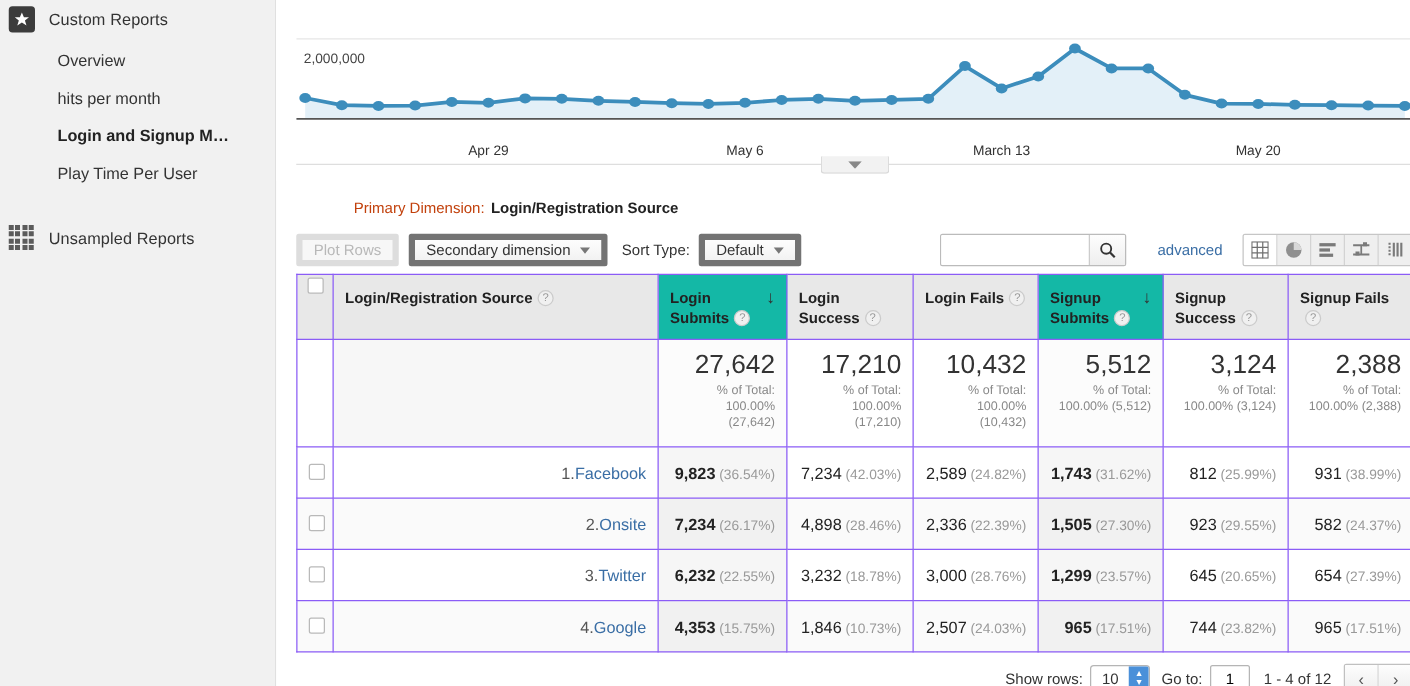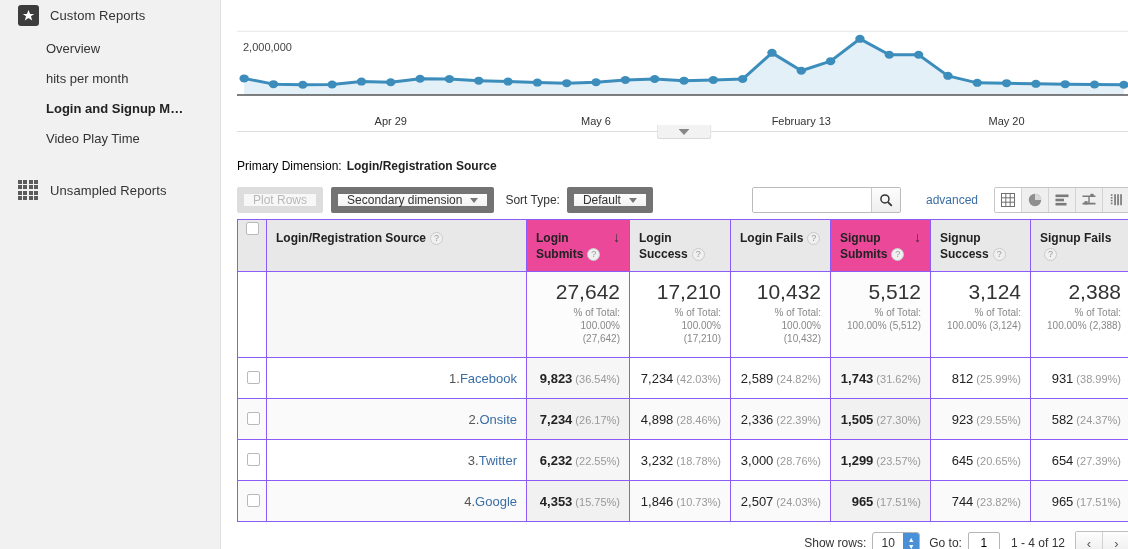--- a/index.html
+++ b/index.html
@@ -16,21 +16,21 @@
   
   #sidebar {
     width: 221px; height: 549px;
     background: #f1f1f1;
     border-right: 1px solid #e0e0e0;
     flex: 0 0 221px;
     position: relative;
   }
   .nav-group-head {
     display: flex; align-items: center;
-    height: 28px; padding-left: 17px; margin-top: 1px;
+    height: 28px; padding-left: 6px; margin-top: 1px;
   }
   .nav-icon { width: 24px; height: 24px; flex: 0 0 24px; position: relative; }
   .star-icon {
     width: 21px; height: 21px; margin: 2px 0 0 1px;
     background: #3c3c3c; border-radius: 3px;
     display: flex; align-items: center; justify-content: center;
   }
   .star-icon svg { display: block; }
   .grid-icon {
     width: 20px; height: 20px; margin: 2px 0 0 1px;
@@ -79,31 +79,31 @@
     display: flex; align-items: center; justify-content: center;
     cursor: pointer;
   }
   #collapse-handle svg { display: block; }
 
   
   #primary-dim {
     margin: 0 16px; padding: 14px 0 8px 0;
     font-size: 12px; color: #333;
   }
-  #primary-dim .pd-label { color: #000000; }
+  #primary-dim .pd-label { color: #c2410c; margin-left: 46px; }
   #primary-dim .pd-value { font-weight: bold; color: #222; margin-left: 5px; }
 
   
   #toolbar {
     margin: 0 16px; height: 38px;
     display: flex; align-items: center;
     position: relative;
   }
   .btn {
-    height: 26px; border: 7px solid #737373; border-radius: 2px;
+    height: 26px; border: 5px solid #737373; border-radius: 2px;
     background: linear-gradient(#fdfdfd, #f2f2f2);
     font-size: 12px; color: #333;
     display: inline-flex; align-items: center;
     padding: 0 9px; cursor: pointer; white-space: nowrap;
   }
   .btn.disabled { color: #b8b8b8; background: #f7f7f7; border-color: #ddd; cursor: default; }
   .btn .caret { margin-left: 8px; }
   .caret {
     width: 0; height: 0; display: inline-block;
     border-left: 4px solid transparent; border-right: 4px solid transparent;
@@ -150,21 +150,21 @@
   table#report { border-collapse: collapse; width: 100%; table-layout: fixed; }
   table#report th, table#report td { border: 1px solid #8b5cf6; }
   thead th {
     background: #e8e8e8; vertical-align: top;
     padding: 10px 9px 9px 9px;
     font-size: 12px; color: #222; font-weight: bold;
     text-align: left; line-height: 16px;
     border-bottom: 1px solid #d4d4d4;
   }
   thead th.num { text-align: left; }
-  thead th.sorted { background: #ec4899; margin-top: 32px; }
+  thead th.sorted { background: #14b8a6; margin-top: 32px; }
   th.cb-col, td.cb-col { width: 29px; padding: 0; text-align: center; background: #eee; }
   thead th.cb-col { background: #e8e8e8; }
   tbody td.cb-col { background: #fafafa; border-right: 1px solid #e3e3e3; }
   .cb {
     width: 13px; height: 13px; border: 1px solid #b9b9b9;
     border-radius: 2px; background: #fff; display: inline-block;
     margin-top: 2px; cursor: pointer;
   }
   .hdr-inner { display: flex; align-items: flex-start; }
   .hdr-text { flex: 1 1 auto; }
@@ -251,21 +251,21 @@
       <div class="nav-item">
           <span>Overview</span>
         </div>
       <div class="nav-item">
           <span>hits per month</span>
         </div>
       <div class="nav-item active">
           <span>Login and Signup M…</span>
         </div>
       <div class="nav-item">
-          <span>Video Play Time</span>
+          <span>Play Time Per User</span>
         </div>
     </div>
 
     <div class="nav-spacer"></div>
 
     <div class="nav-group-head">
       <span class="nav-icon">
         <span class="grid-icon">
             <i></i>
             <i></i>
@@ -330,21 +330,21 @@
               <ellipse cx="782.8000000000001" cy="83.82692307692308" rx="4.6" ry="4" fill="#3c8dbc"></ellipse>
               <ellipse cx="811.5333333333333" cy="84.14615384615385" rx="4.6" ry="4" fill="#3c8dbc"></ellipse>
               <ellipse cx="840.2666666666667" cy="84.46538461538462" rx="4.6" ry="4" fill="#3c8dbc"></ellipse>
               <ellipse cx="869" cy="84.78461538461538" rx="4.6" ry="4" fill="#3c8dbc"></ellipse>
               <line x1="0" x2="876" y1="95" y2="95" stroke="#555" stroke-width="1.4" vector-effect="non-scaling-stroke"></line>
             </g>
         </svg>
         <div class="xlabels" id="x-labels">
             <span class="xlabel" style="left: 17.2%;">Apr 29</span>
             <span class="xlabel" style="left: 40.16%;">May 6</span>
-            <span class="xlabel" style="left: 63.12%;">February 13</span>
+            <span class="xlabel" style="left: 63.12%;">March 13</span>
             <span class="xlabel" style="left: 86.08%;">May 20</span>
           </div>
       </div>
       <div id="chart-divider"></div>
       <div id="collapse-handle">
         <svg width="11" height="6" viewBox="0 0 11 6">
             <polygon fill="#888" points="0,0 11,0 5.5,6"></polygon>
           </svg>
       </div>
     </div>

